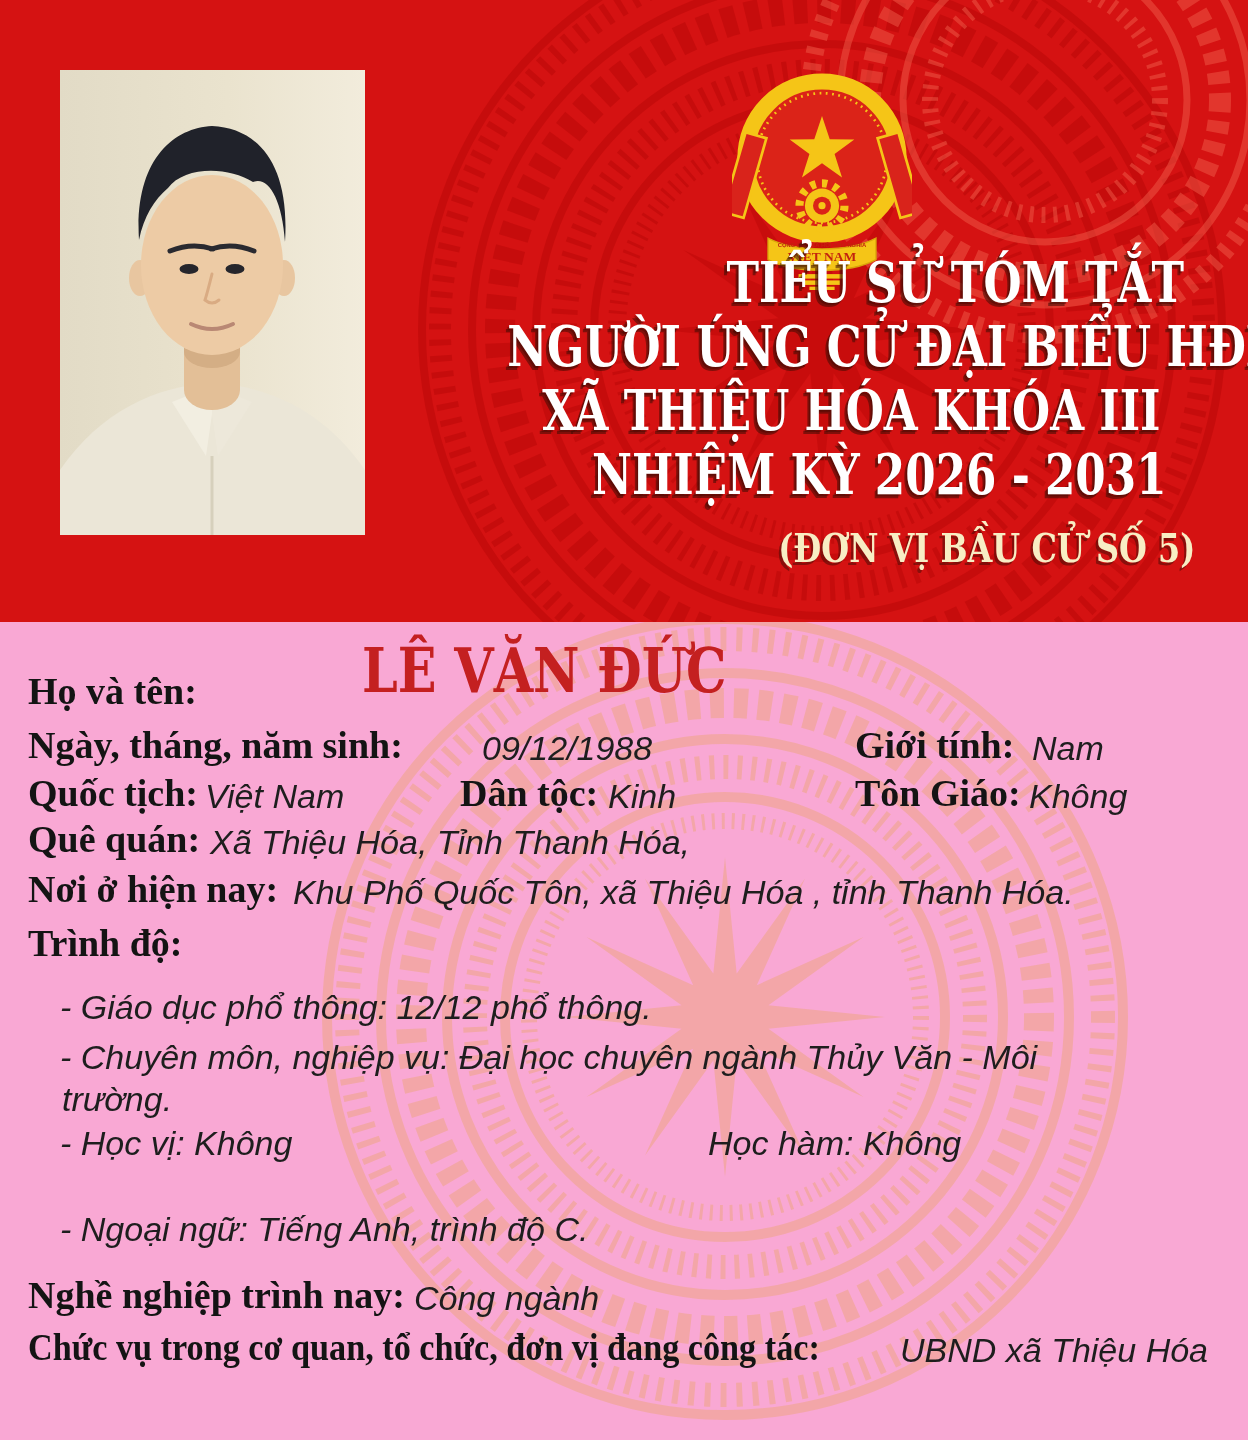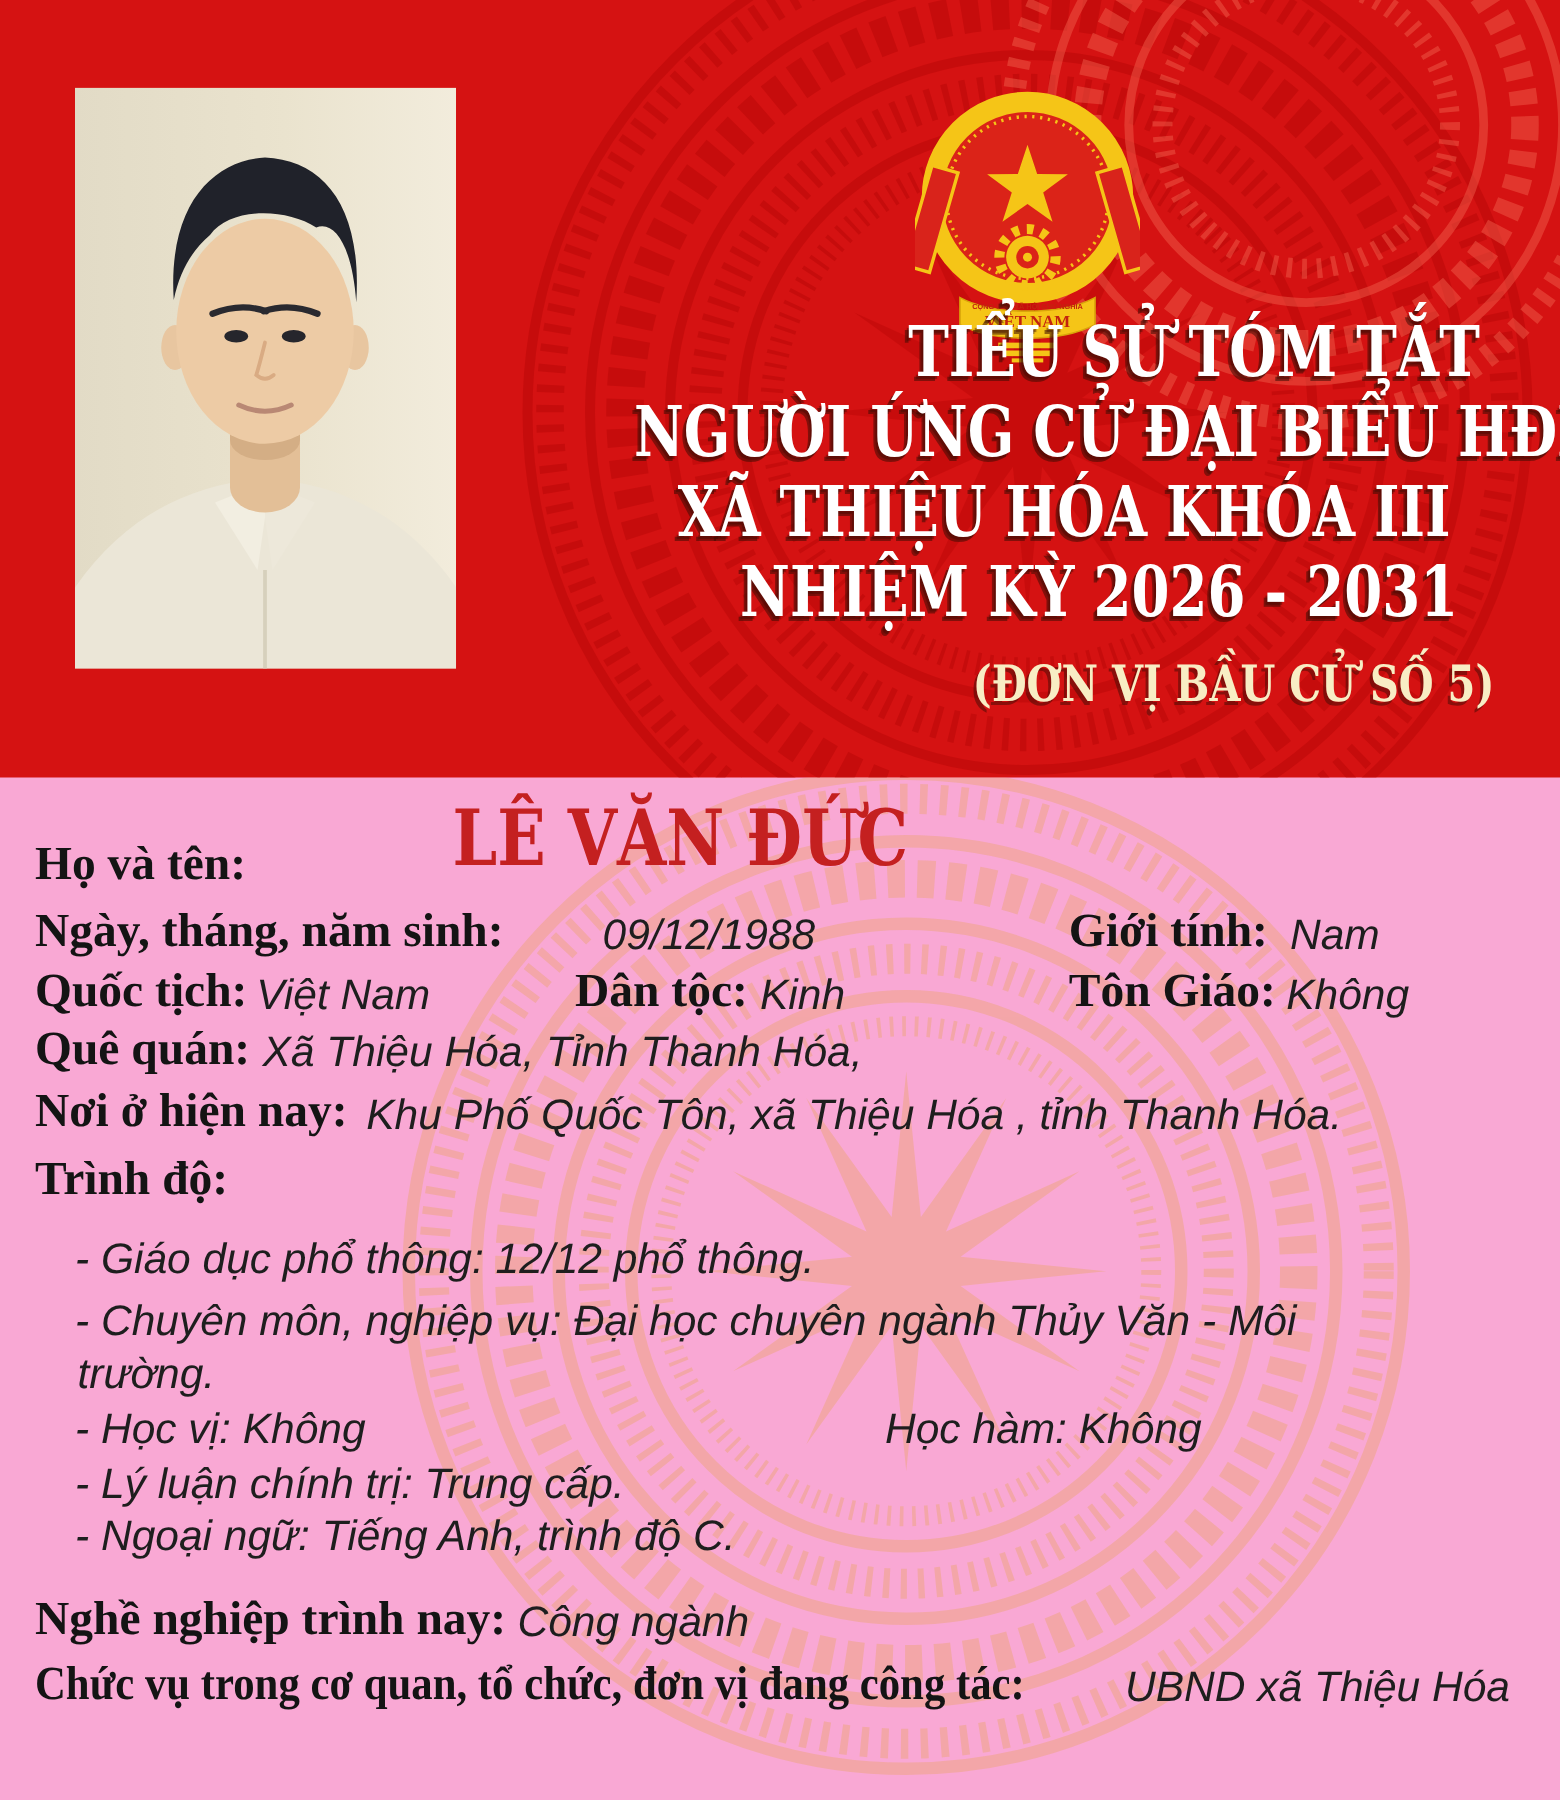--- a/index.html
+++ b/index.html
@@ -194,21 +194,20 @@
     <span class="lab" style="left:28px;top:246px">Nơi ở hiện nay:</span>
     <span class="val" style="left:293px;top:251px">Khu Phố Quốc Tôn, xã Thiệu Hóa , tỉnh Thanh Hóa.</span>
 
     <span class="lab" style="left:28px;top:300px">Trình độ:</span>
 
     <span class="val" style="left:60px;top:366px">- Giáo dục phổ thông: 12/12 phổ thông.</span>
     <span class="val" style="left:60px;top:416px">- Chuyên môn, nghiệp vụ: Đại học chuyên ngành Thủy Văn - Môi</span>
     <span class="val" style="left:62px;top:458px">trường.</span>
     <span class="val" style="left:60px;top:502px">- Học vị: Không</span>
     <span class="val" style="left:708px;top:502px">Học hàm: Không</span>
-    <span class="val" style="left:60px;top:546px">- Lý luận chính trị: Trung cấp.</span>
     <span class="val" style="left:60px;top:588px">- Ngoại ngữ: Tiếng Anh, trình độ C.</span>
 
     <span class="lab" style="left:28px;top:652px">Nghề nghiệp trình nay:</span>
     <span class="val" style="left:414px;top:657px">Công ngành</span>
 
     <span class="lab condense" style="left:28px;top:704px">Chức vụ trong cơ quan, tổ chức, đơn vị đang công tác:</span>
     <span class="val" style="left:900px;top:709px">UBND xã Thiệu Hóa</span>
   </div>
 </div>
 

